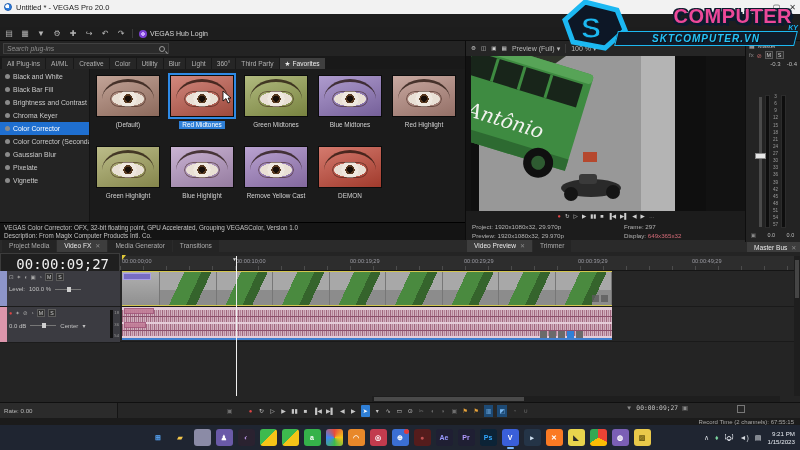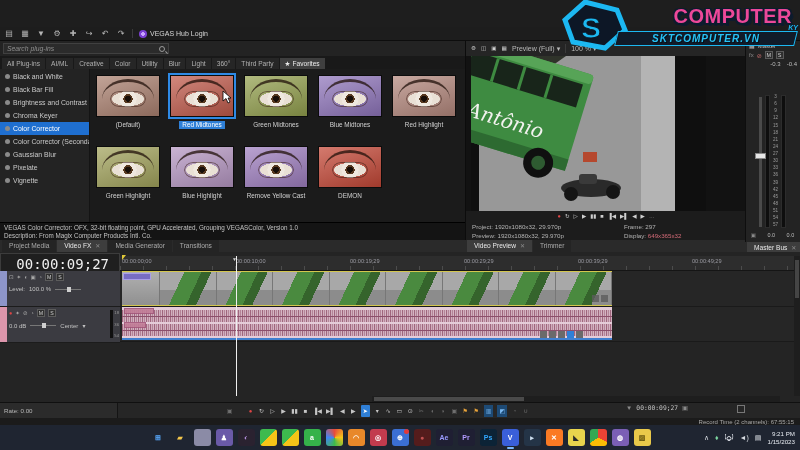--- a/index.html
+++ b/index.html
@@ -149,20 +149,29 @@
   #wm-banner span{transform:skewX(14deg);font-size:10px;font-weight:bold;font-style:italic;letter-spacing:1px;color:#27c2f5;text-shadow:1px 1px 0 #061018}
   #wm-hex{position:absolute;left:0;top:0}
 
   #cursor{position:absolute;left:222px;top:90px;z-index:70}
 </style>
 </head>
 <body>
 
 <div id="app">
 
+  <div id="titlebar" class="abs">
+    <span id="app-icon"></span>
+    <span>Untitled * - VEGAS Pro 20.0</span>
+    <span id="win-controls">
+      <span>–</span>
+      <span>▢</span>
+      <span>✕</span>
+    </span>
+  </div>
 
 
   <div id="toolbar" class="abs">
     <span id="tb-icons" class="flex" style="gap:6px">
         <span class="tbi">▤</span>
         <span class="tbi">▦</span>
         <span class="tbi">▼</span>
         <span class="tbi">⚙</span>
         <span class="tbi">✚</span>
         <span class="tbi">↪</span>

